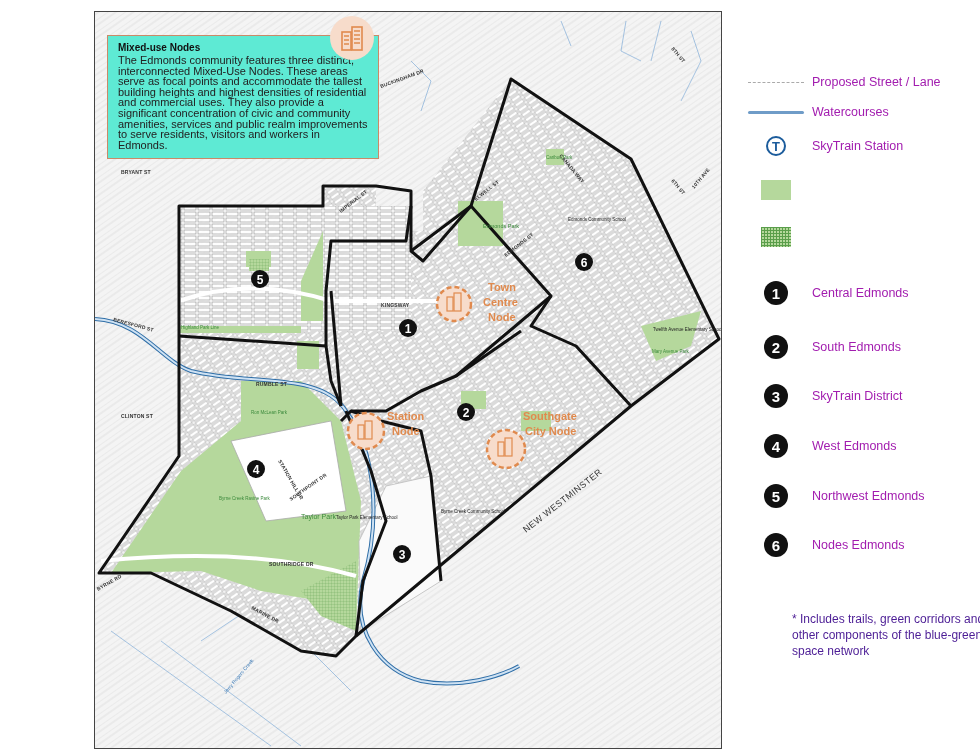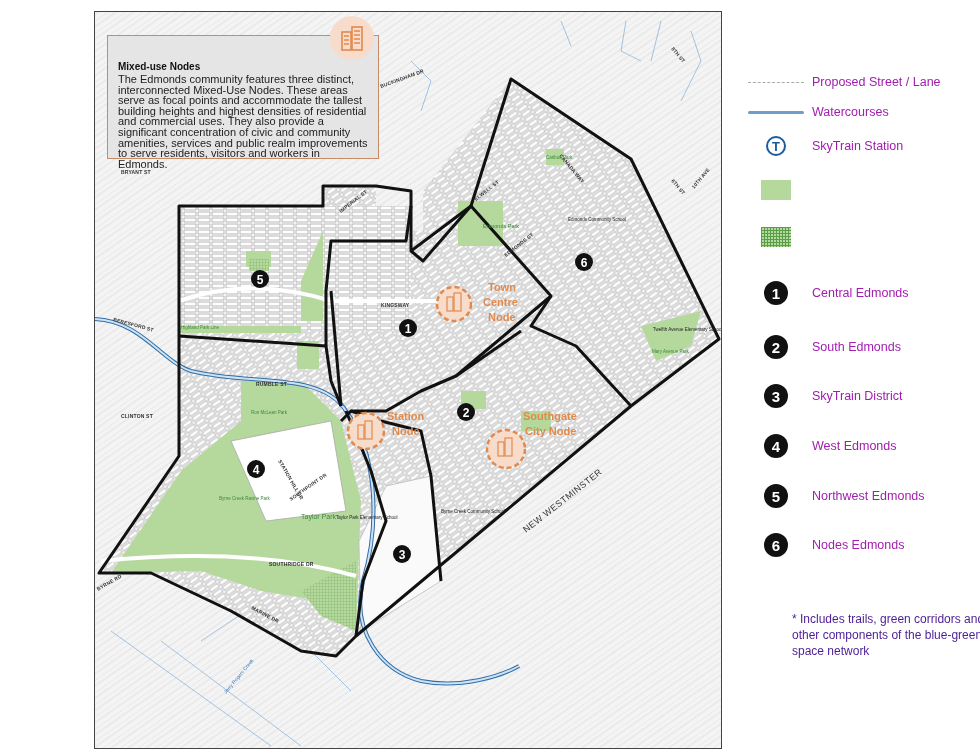--- a/index.html
+++ b/index.html
@@ -6,21 +6,21 @@
   body { width: 980px; height: 753px; position: relative; overflow: hidden; font-family: "Liberation Sans", sans-serif; }
   .map-frame { position: absolute; left: 94px; top: 11px; width: 626px; height: 736px; border: 1px solid #444; background: #fbfbfb; overflow: hidden; }
   .map-svg { position: absolute; left: 0; top: 0; }
   .street-label { font-family: "Liberation Sans", sans-serif; font-size: 5px; font-weight: bold; fill: #333; letter-spacing: 0.2px; }
   .park-label { font-family: "Liberation Sans", sans-serif; font-size: 4.5px; fill: #3c8a3c; }
   .school-label { font-family: "Liberation Sans", sans-serif; font-size: 4.5px; fill: #222; }
   .water-label { font-family: "Liberation Sans", sans-serif; font-size: 5px; fill: #3a7ab8; }
   .node-label { font-family: "Liberation Sans", sans-serif; font-size: 11px; font-weight: bold; fill: #e08a4e; }
   .big-label { font-family: "Liberation Sans", sans-serif; font-size: 9px; fill: #333; letter-spacing: 0.5px; }
 
-  .callout { position: absolute; left: 107px; top: 35px; width: 272px; height: 124px; background: #e5e5e5; border: 1.5px solid #c98a68; padding: 24px 10px; box-sizing: border-box; }
+  .callout { position: absolute; left: 107px; top: 35px; width: 272px; height: 124px; background: #5eead4; border: 1.5px solid #c98a68; padding: 5px 10px; box-sizing: border-box; }
   .callout-title { font-size: 10px; font-weight: bold; color: #111; margin: 1px 0 2px 0; }
   .callout-body { font-size: 11px; line-height: 10.6px; color: #222; width: 252px; }
   .callout-icon { position: absolute; left: 330px; top: 16px; width: 44px; height: 44px; border-radius: 50%; background: #f7dccb; }
 
   .legend { position: absolute; left: 748px; top: 70px; width: 232px; }
   .legend-item { position: absolute; left: 0; display: flex; align-items: center; width: 232px; }
   .legend-symbol { width: 56px; height: 24px; display: flex; align-items: center; justify-content: center; flex-shrink: 0; }
   .legend-label { font-size: 12.5px; color: #a21caf; line-height: 16px; padding-left: 8px; }
   .dash-line { width: 56px; border-top: 1.5px dashed #aaa; }
   .water-line { width: 56px; height: 3px; background: #6f9cc8; border-radius: 2px; }

